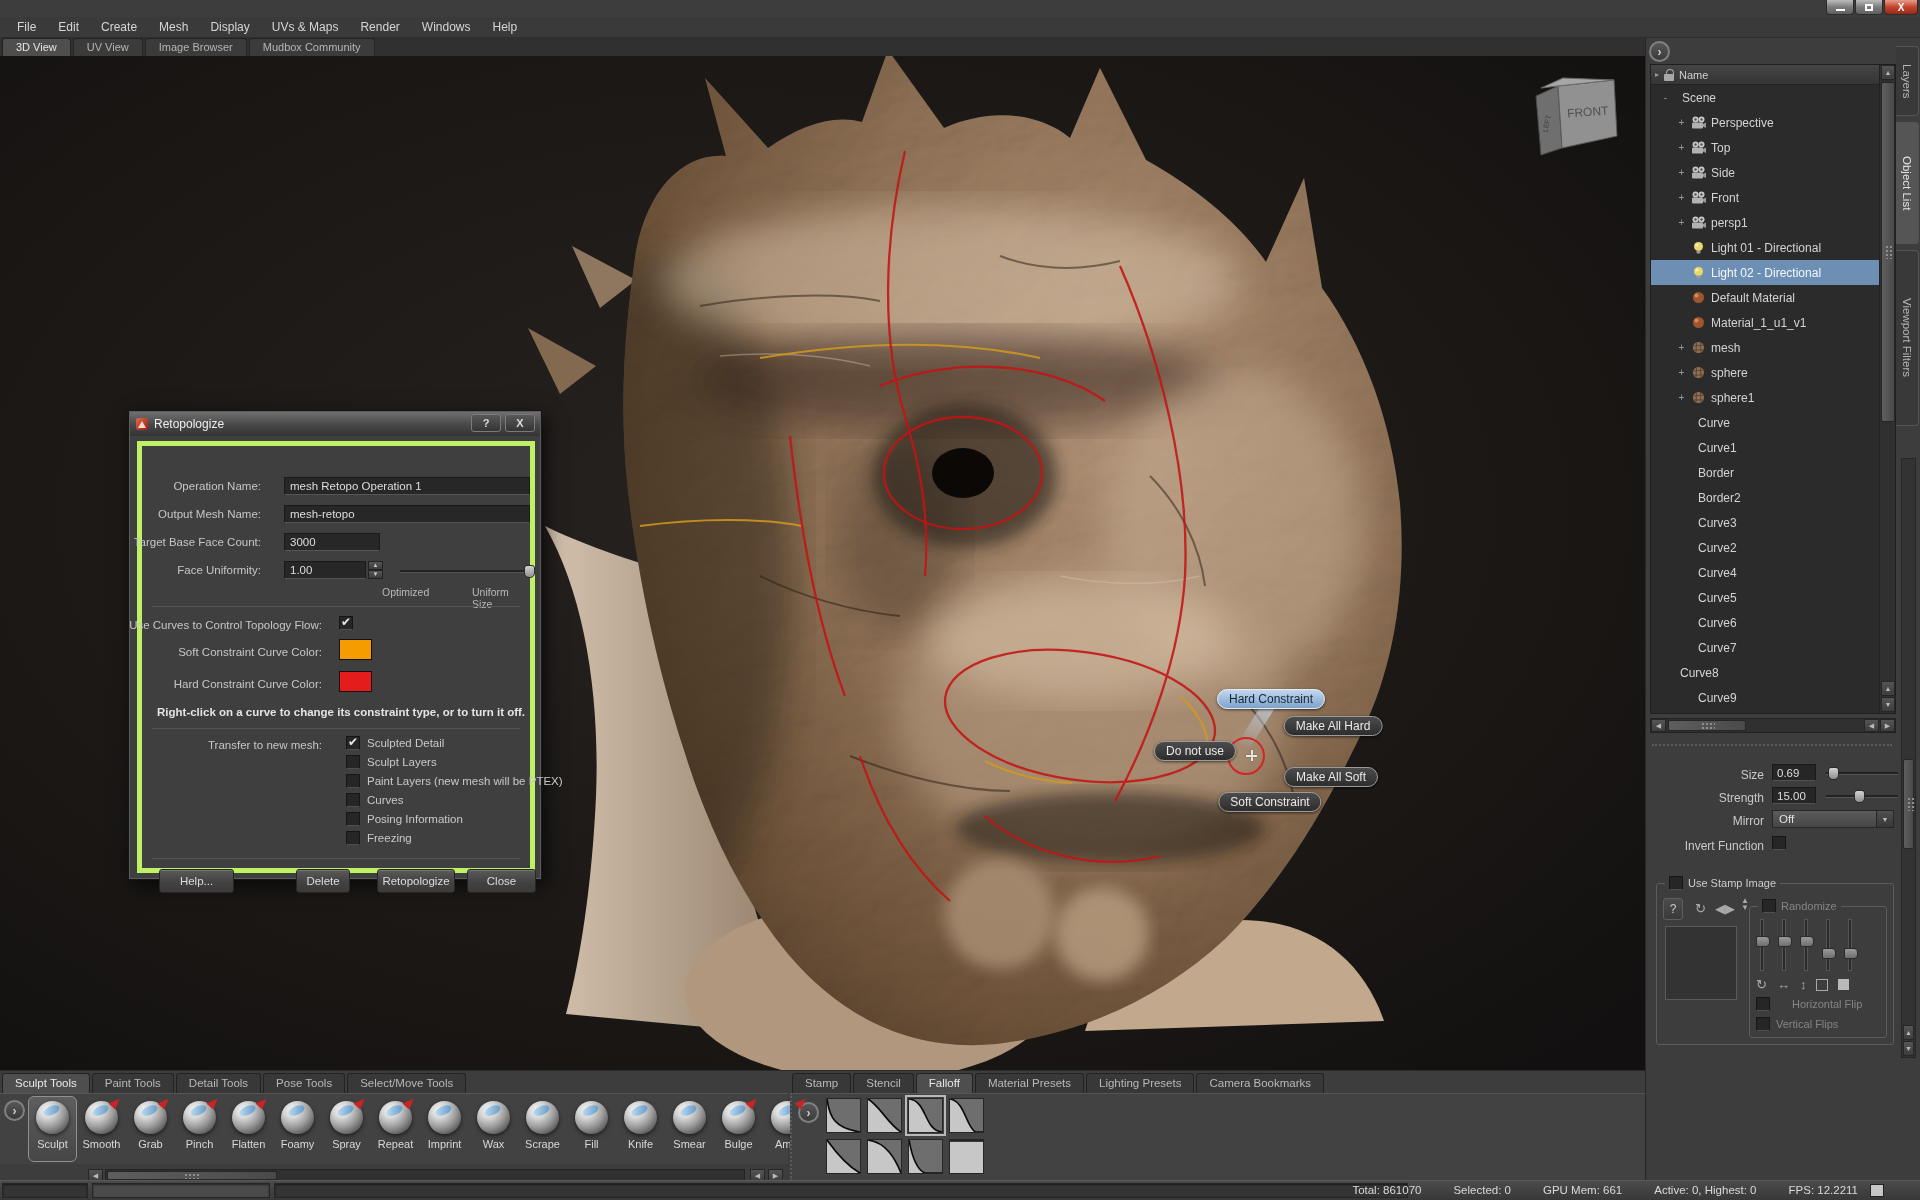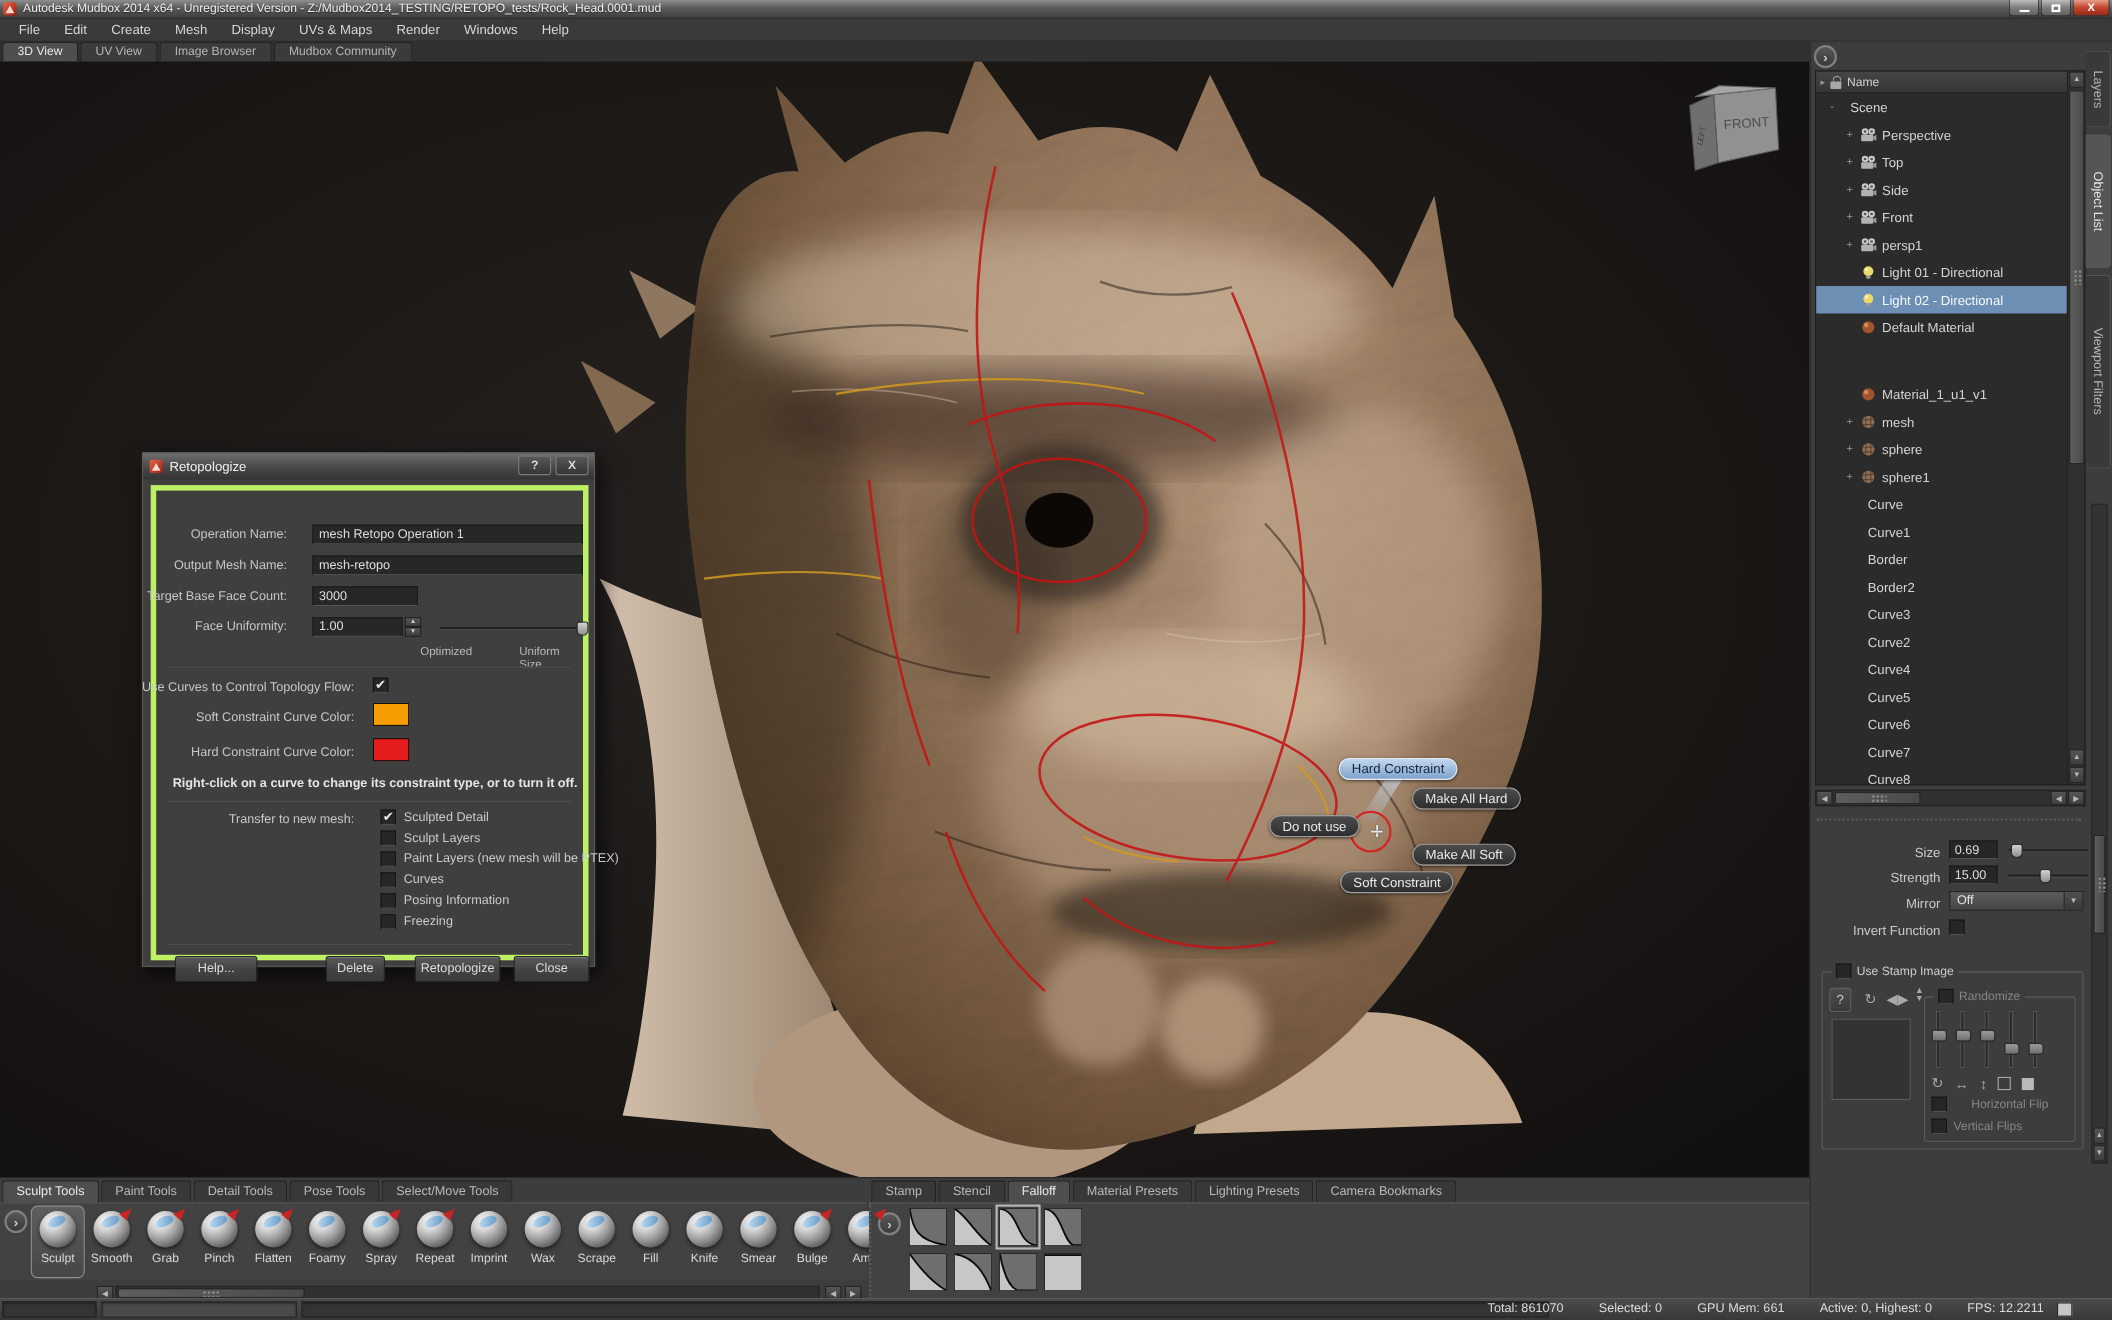--- a/index.html
+++ b/index.html
@@ -164,24 +164,20 @@
   .status-well{position:absolute;top:2px;height:15px;background:#343434;border:1px solid #262626;
     box-shadow:inset 0 1px 2px rgba(0,0,0,.5);}
   .status-stats{position:absolute;right:62px;top:3px;color:#dadada;font-size:11.5px;display:flex;gap:32px;white-space:nowrap;}
   .status-square{position:absolute;right:36px;top:3px;width:14px;height:13px;background:#c6c6c6;border:1px solid #222;}
 </style>
 </head>
 <body>
 
 <div class="screen">
 
-  <div class="abs titlebar">
-    <span class="mudbox-logo"></span>
-    <span class="title-text">Autodesk Mudbox 2014 x64 - Unregistered Version - Z:/Mudbox2014_TESTING/RETOPO_tests/Rock_Head.0001.mud</span>
-  </div>
   <div class="abs winbtns">
     <div class="winbtn">
         <span class="glyph-min"></span>
       </div>
     <div class="winbtn">
         <span class="glyph-max"></span>
       </div>
     <div class="winbtn close">
         <span>X</span>
       </div>
@@ -532,21 +528,21 @@
           <div class="tree-row" style="padding-left: 26px;">
             <span class="tree-expander"></span>
             <span class="tree-icon">
               <svg width="13" height="13" viewBox="0 0 13 13">
                 <circle cx="6.5" cy="6.5" r="5.5" fill="#a2552c"></circle>
                 <circle cx="4.5" cy="4.5" r="2" fill="#d89162" opacity=".9"></circle>
               </svg>
             </span>
             <span>Default Material</span>
           </div>
-          <div class="tree-row" style="padding-left: 26px; margin-top: 36px;">
+          <div class="tree-row" style="padding-left: 26px;">
             <span class="tree-expander"></span>
             <span class="tree-icon">
               <svg width="13" height="13" viewBox="0 0 13 13">
                 <circle cx="6.5" cy="6.5" r="5.5" fill="#a2552c"></circle>
                 <circle cx="4.5" cy="4.5" r="2" fill="#d89162" opacity=".9"></circle>
               </svg>
             </span>
             <span>Material_1_u1_v1</span>
           </div>
           <div class="tree-row" style="padding-left: 26px;">
@@ -622,21 +618,21 @@
           <div class="tree-row" style="padding-left: 26px;">
             <span class="tree-expander"></span>
             <span class="tree-icon" style="width: 2px;"></span>
             <span>Curve6</span>
           </div>
           <div class="tree-row" style="padding-left: 26px;">
             <span class="tree-expander"></span>
             <span class="tree-icon" style="width: 2px;"></span>
             <span>Curve7</span>
           </div>
-          <div class="tree-row" style="padding-left: 26px;">
+          <div class="tree-row" style="padding-left: 8px;">
             <span class="tree-expander"></span>
             <span class="tree-icon" style="width: 2px;"></span>
             <span>Curve8</span>
           </div>
           <div class="tree-row" style="padding-left: 26px;">
             <span class="tree-expander"></span>
             <span class="tree-icon" style="width: 2px;"></span>
             <span>Curve9</span>
           </div>
         </div>

